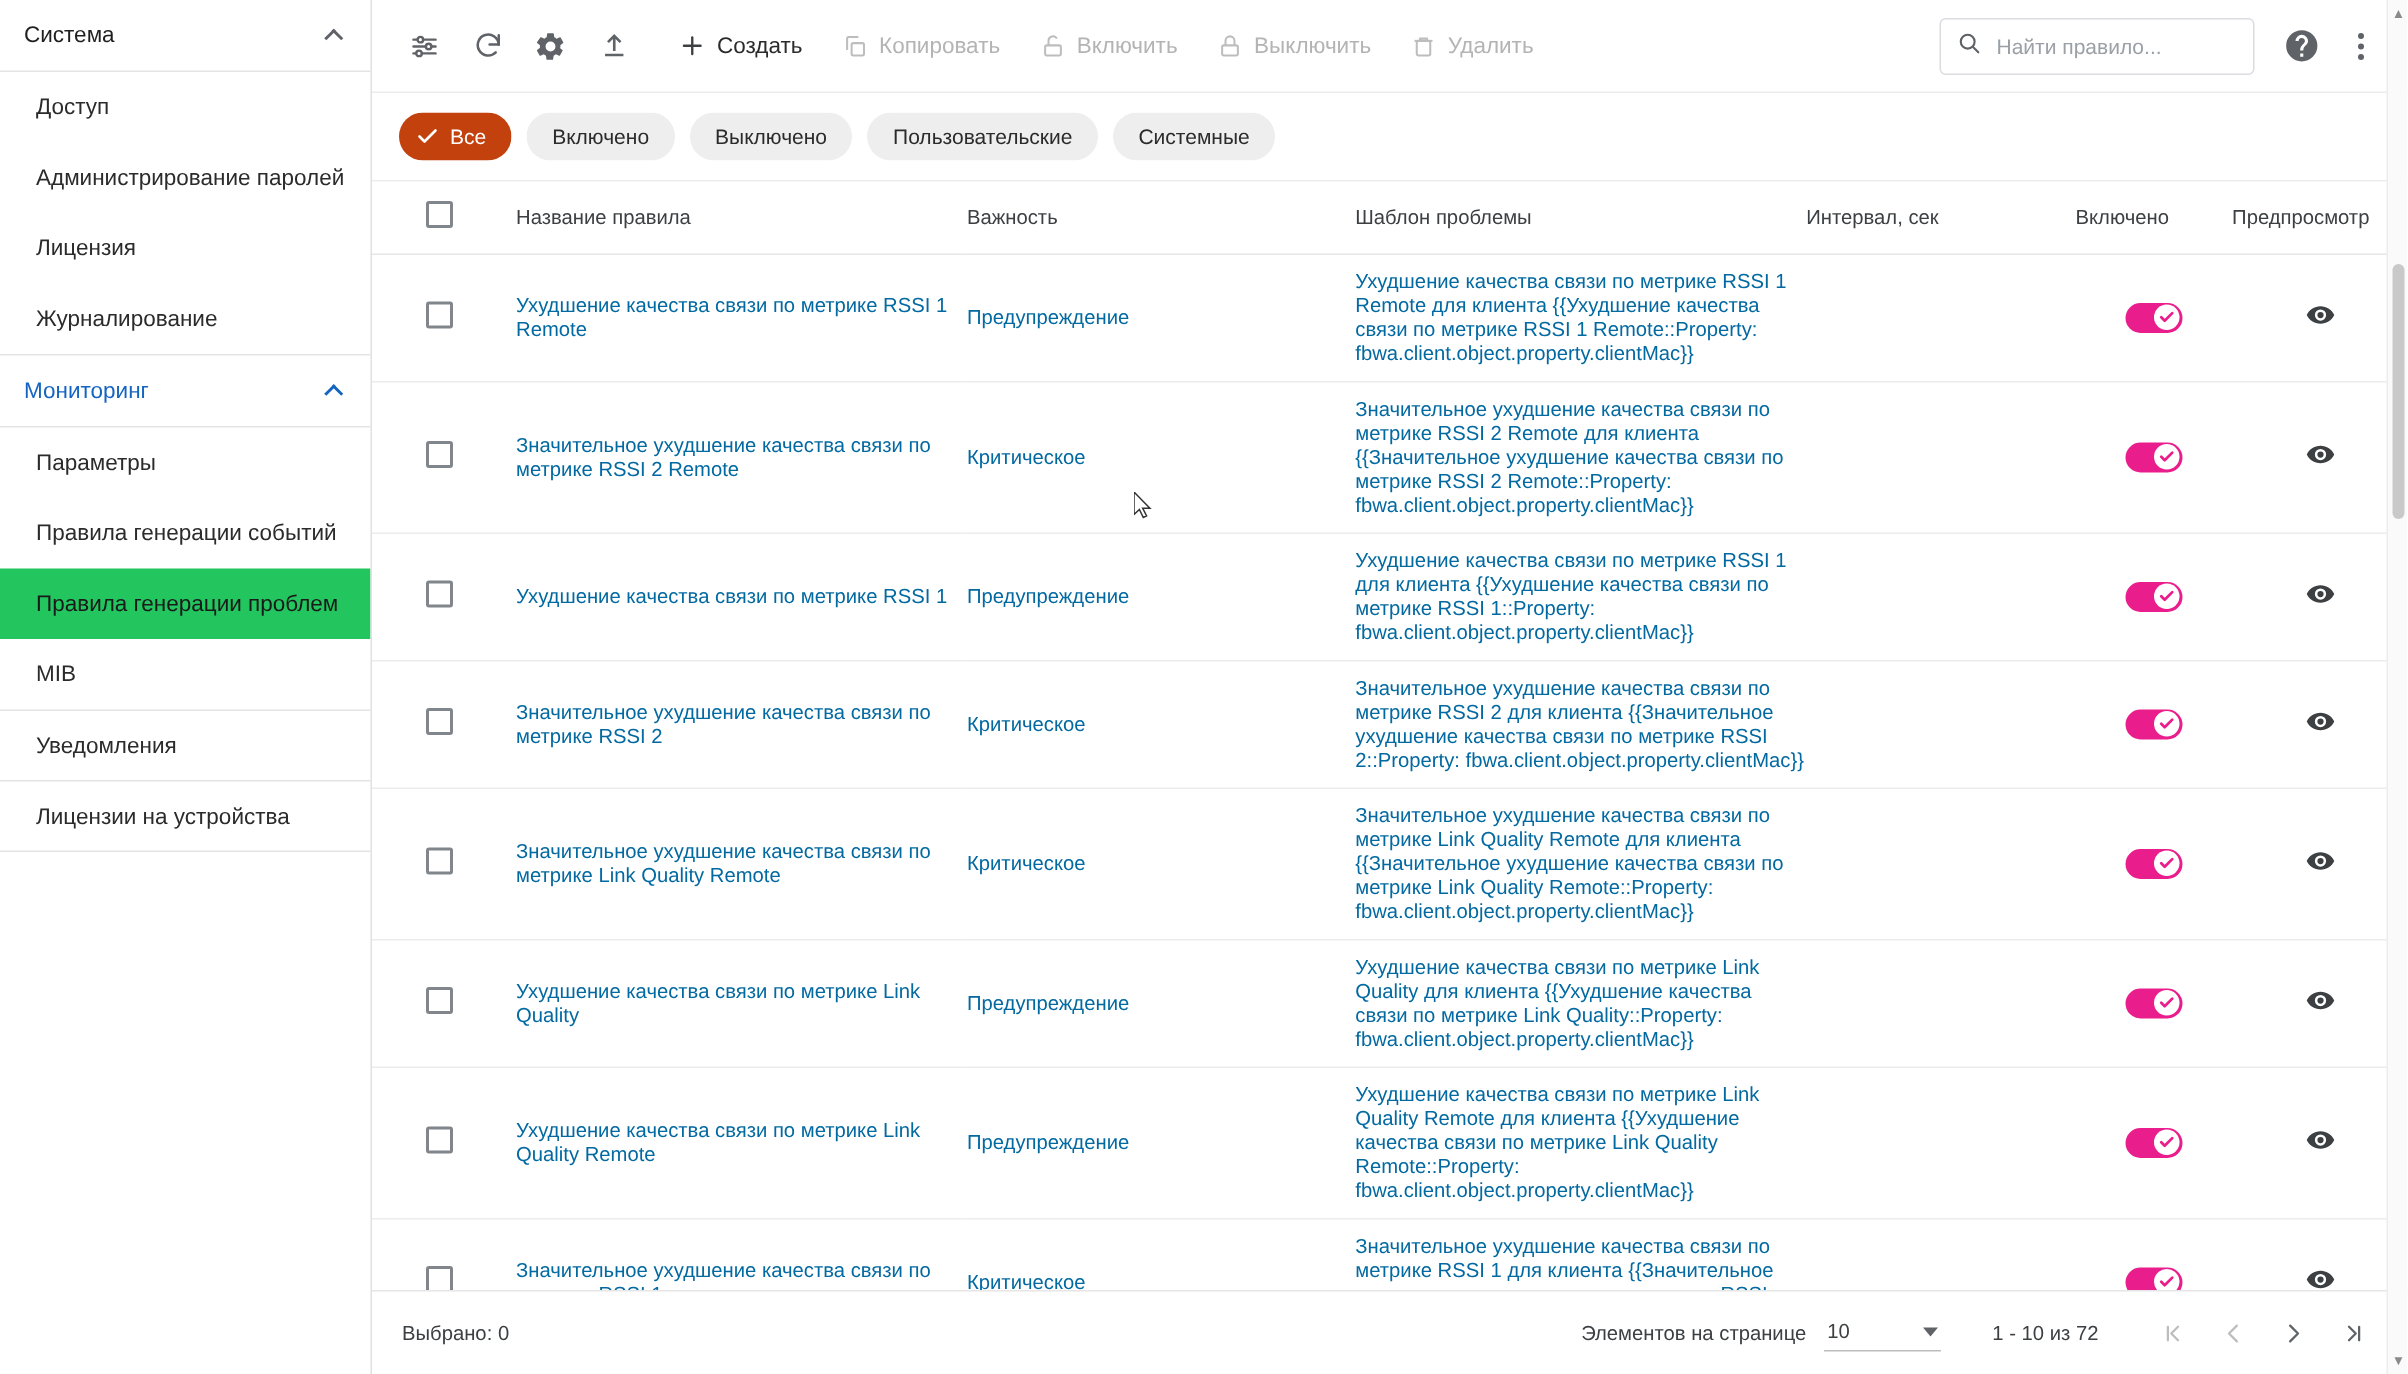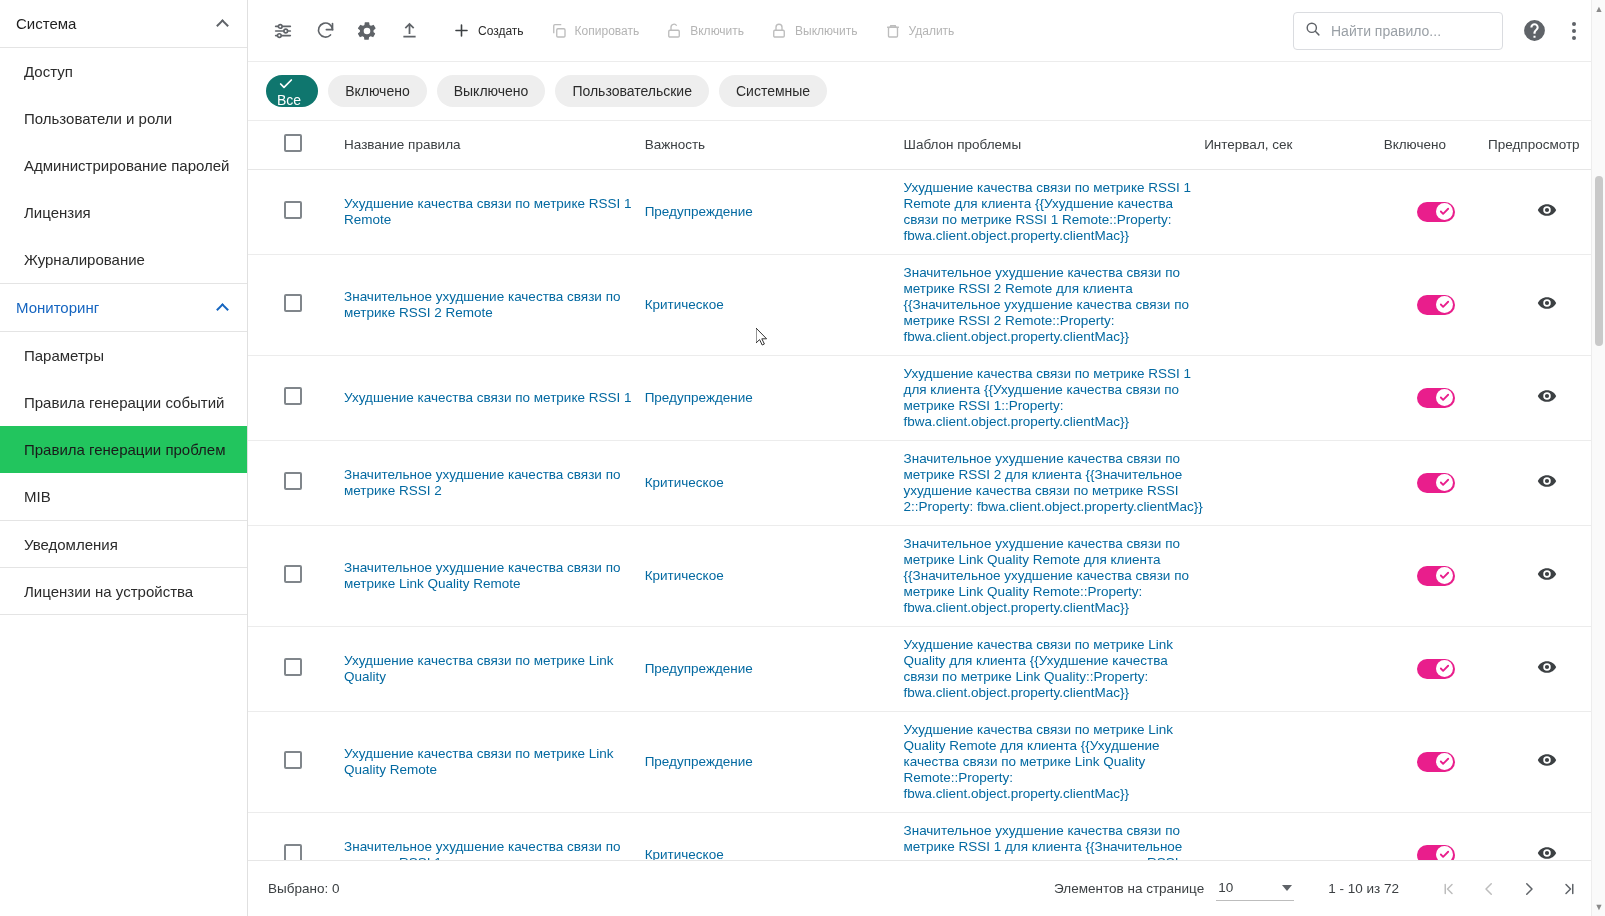--- a/index.html
+++ b/index.html
@@ -89,21 +89,21 @@
     margin-right: 8px;
     cursor: pointer;
     color: #5f6368;
   }
   .ticon svg { display: block; }
   .tbtn {
     display: flex; align-items: center;
     height: 36px;
     padding: 0 14px 0 8px;
     margin-right: 4px;
-    font-size: 12px;
+    font-size: 15px;
     color: #3c4043;
     cursor: pointer;
     border-radius: 4px;
     white-space: nowrap;
   }
   .tbtn .glyph { margin-right: 7px; display: flex; align-items: center; }
   .tbtn.disabled { color: #b4b4b4; cursor: default; }
   .tbtn.create { color: #2b2b2b; margin-left: 10px; }
   .search-box {
     margin-left: auto;
@@ -156,24 +156,23 @@
     border-radius: 16px;
     background: #eeeeee;
     color: #2b2b2b;
     font-size: 14px;
     display: flex; align-items: center;
     padding: 0 16px;
     cursor: pointer;
     border: 1px solid transparent;
   }
   .chip.active {
-    background: #0f766e;
+    background: #c2410c;
     color: #ffffff;
     padding-left: 10px;
-    flex-direction: column;
   }
   .chip .check { margin-right: 7px; display: flex; }
 
   
   .table-wrap {
     flex: 1;
     overflow: hidden;
     position: relative;
     border-top: 1px solid #ececec;
   }
@@ -315,23 +314,20 @@
 
   <nav class="sidebar">
     <div class="side-group-header">
       <span>Система</span>
       <span class="chev"></span>
     </div>
 
     <div class="side-sub-wrap">
       <div class="side-item">
         <span>Доступ</span>
-      </div>
-      <div class="side-item">
-        <span>Пользователи и роли</span>
       </div>
       <div class="side-item">
         <span>Администрирование паролей</span>
       </div>
       <div class="side-item">
         <span>Лицензия</span>
       </div>
       <div class="side-item">
         <span>Журналирование</span>
       </div>

